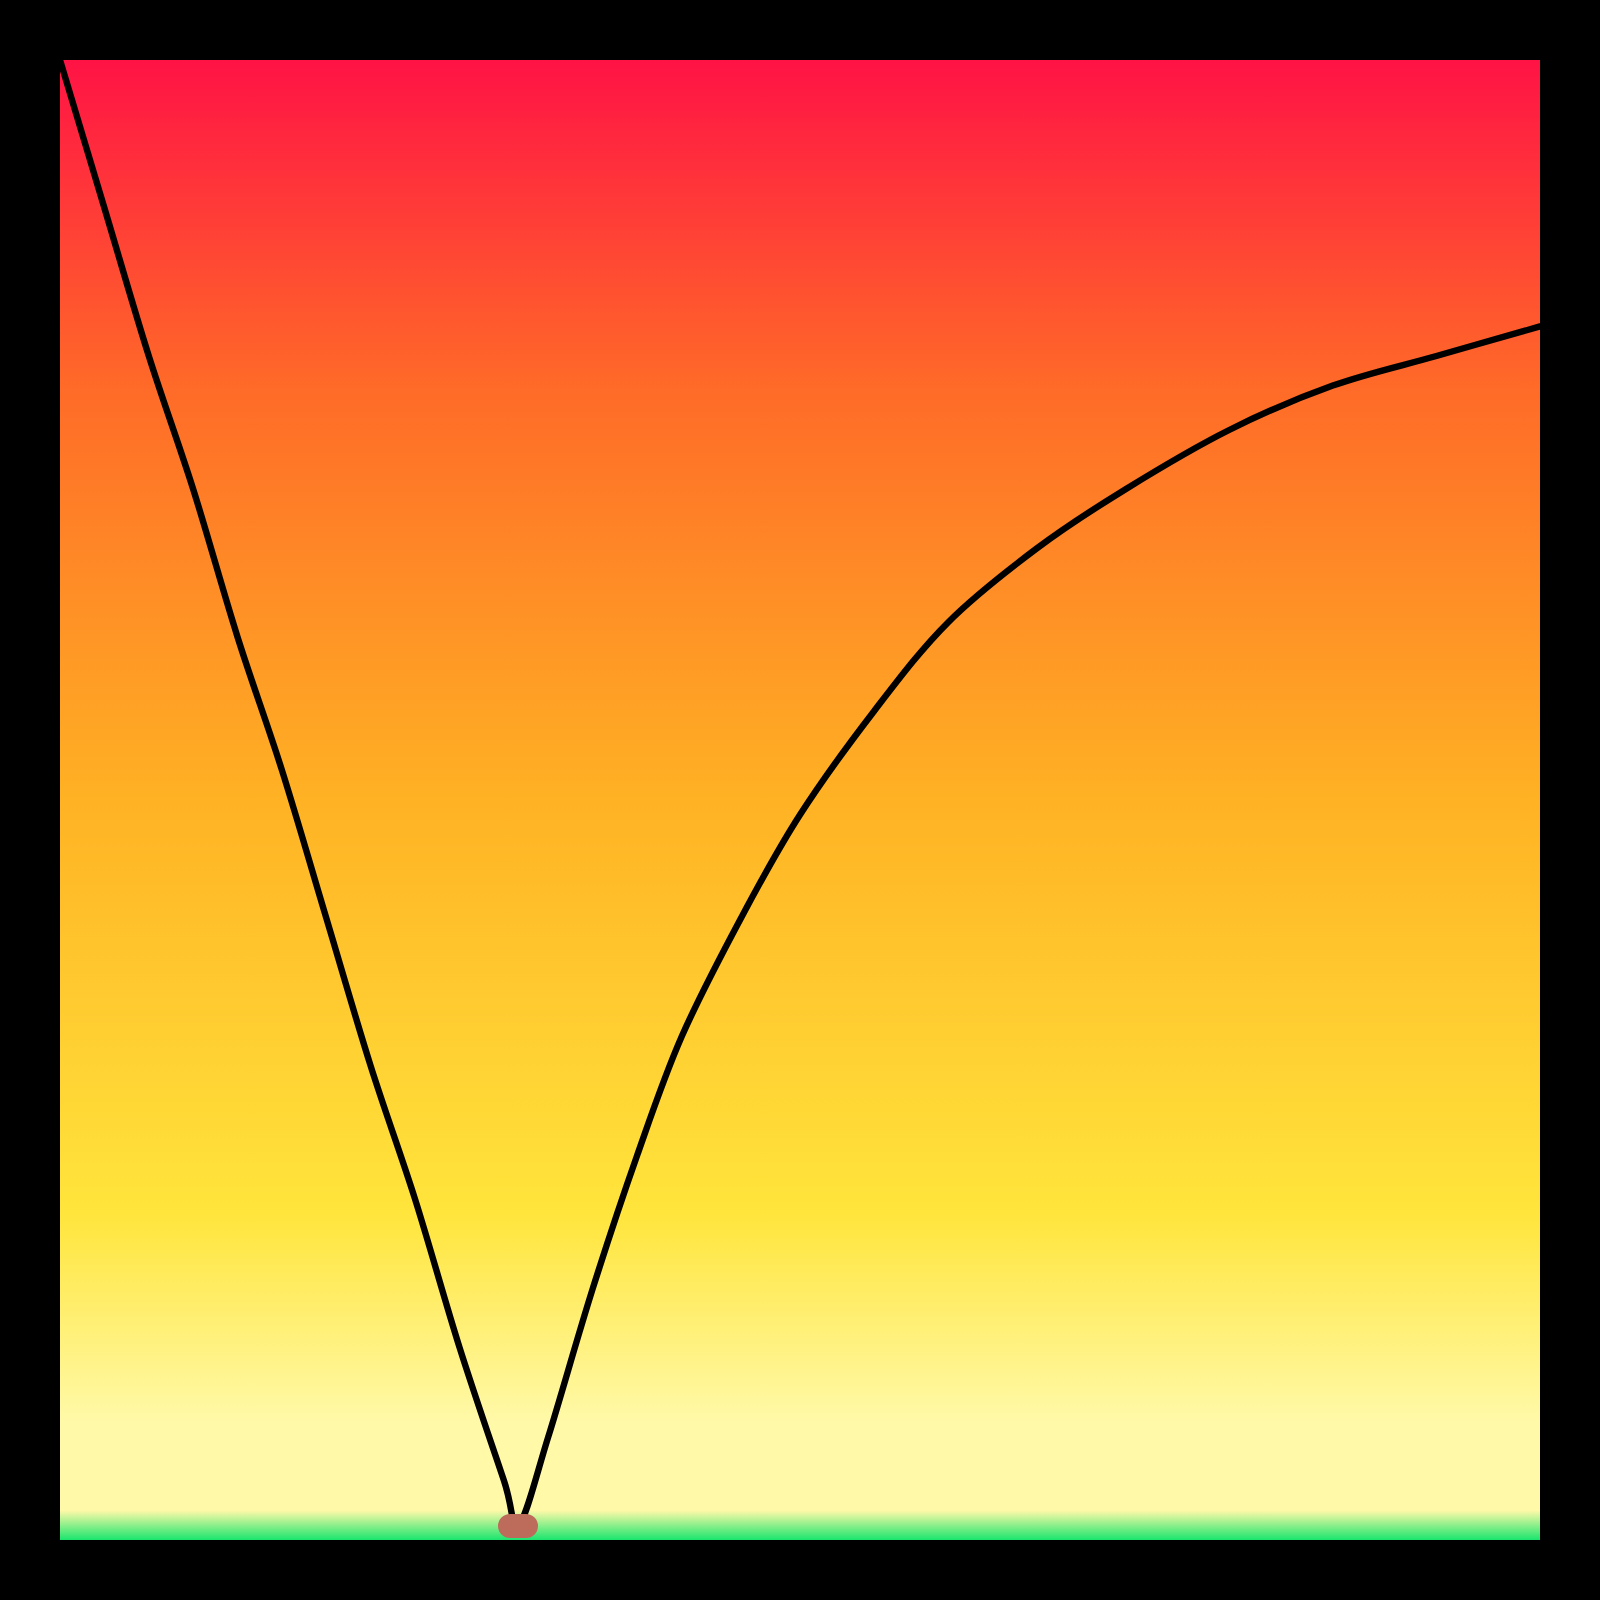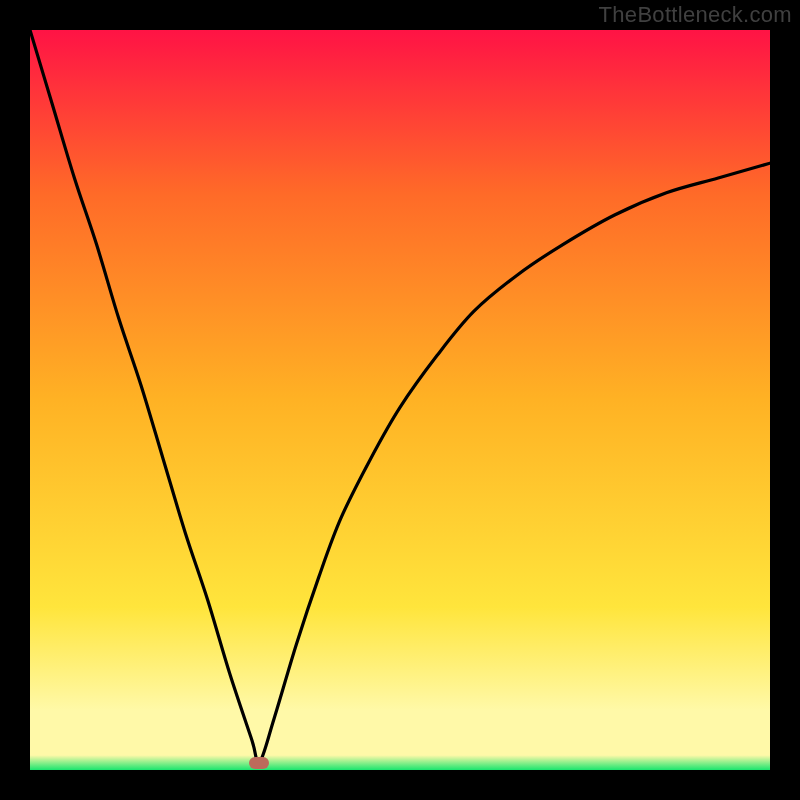--- a/index.html
+++ b/index.html
@@ -52,21 +52,20 @@
     background: #bd6b5b;
     border-radius: 6px;
     z-index: 6;
     transform: translate(-50%, -50%);
   }
 </style>
 </head>
 <body>
 
 <div class="frame">
-  <div class="watermark">TheBottleneck.com</div>
 
   <div class="plot-area">
 
     <svg class="bg" viewBox="0 0 740 740" preserveAspectRatio="none">
       <defs>
         <linearGradient id="grad" x1="0" y1="0" x2="0" y2="1">
           <stop id="s0" offset="0%" stop-color="#ff1345"></stop>
           <stop id="s1" offset="22%" stop-color="#ff6a28"></stop>
           <stop id="s2" offset="50%" stop-color="#ffb224"></stop>
           <stop id="s3" offset="78%" stop-color="#ffe53c"></stop>

